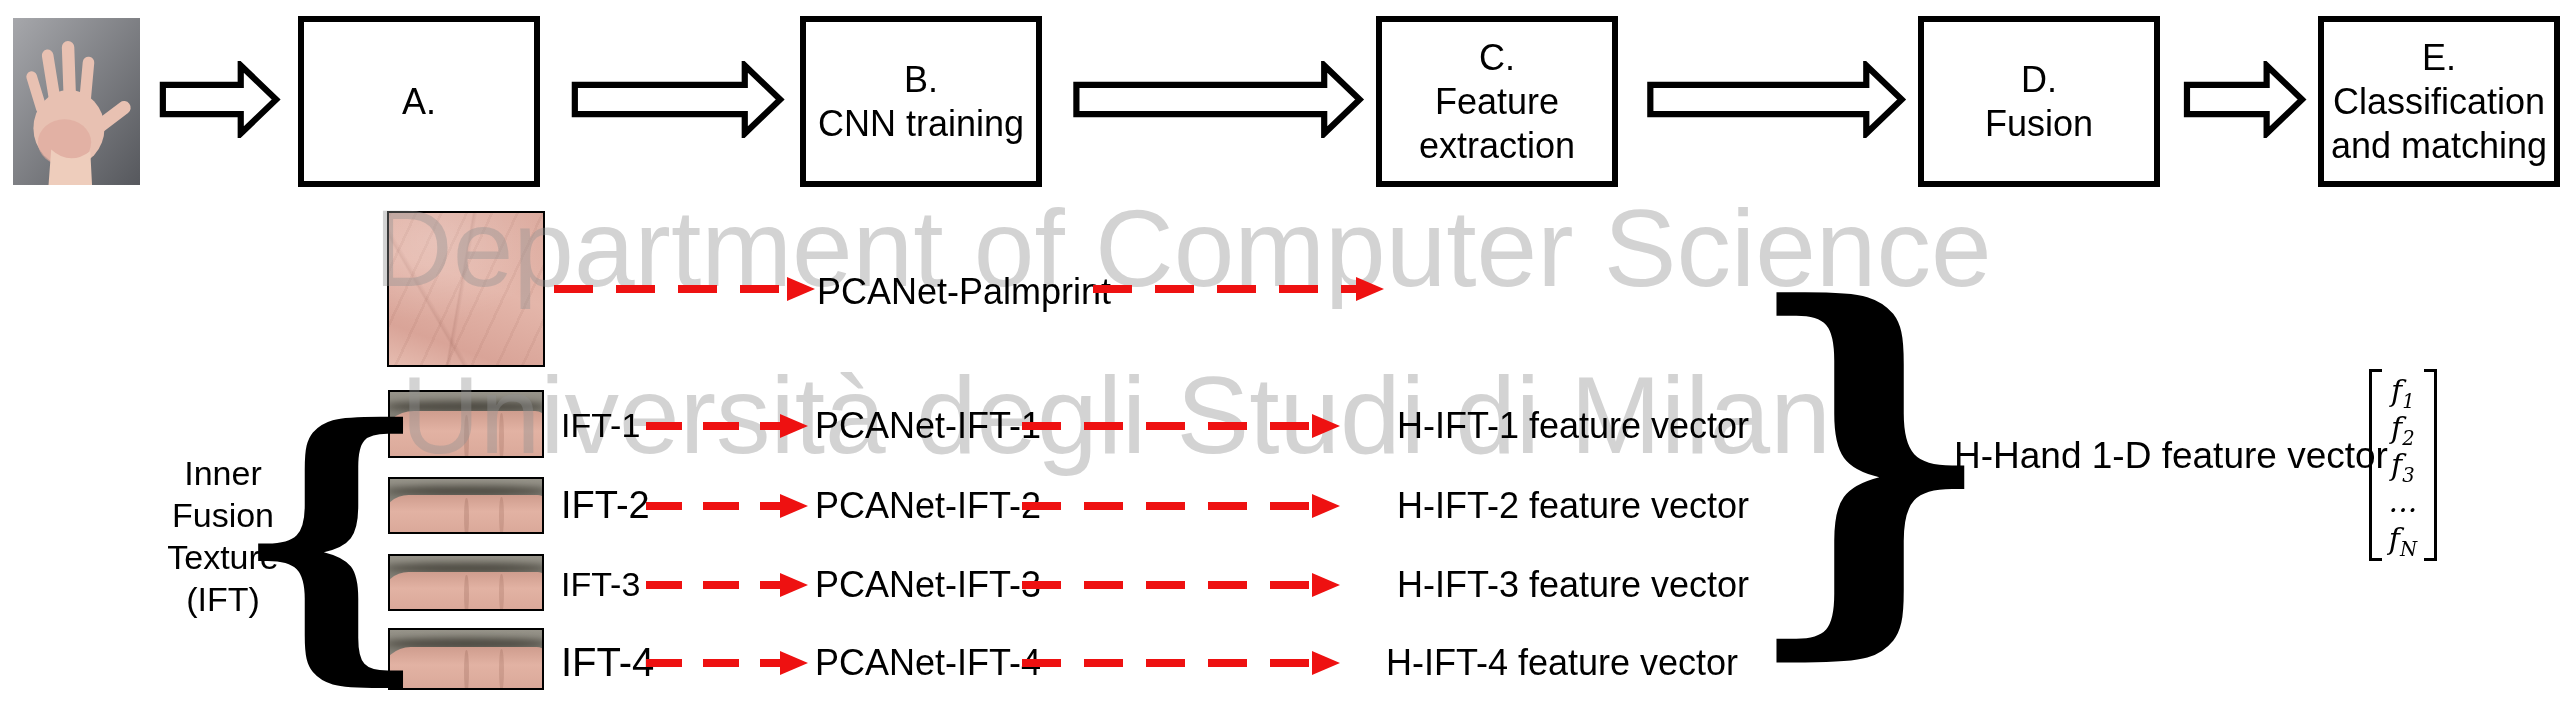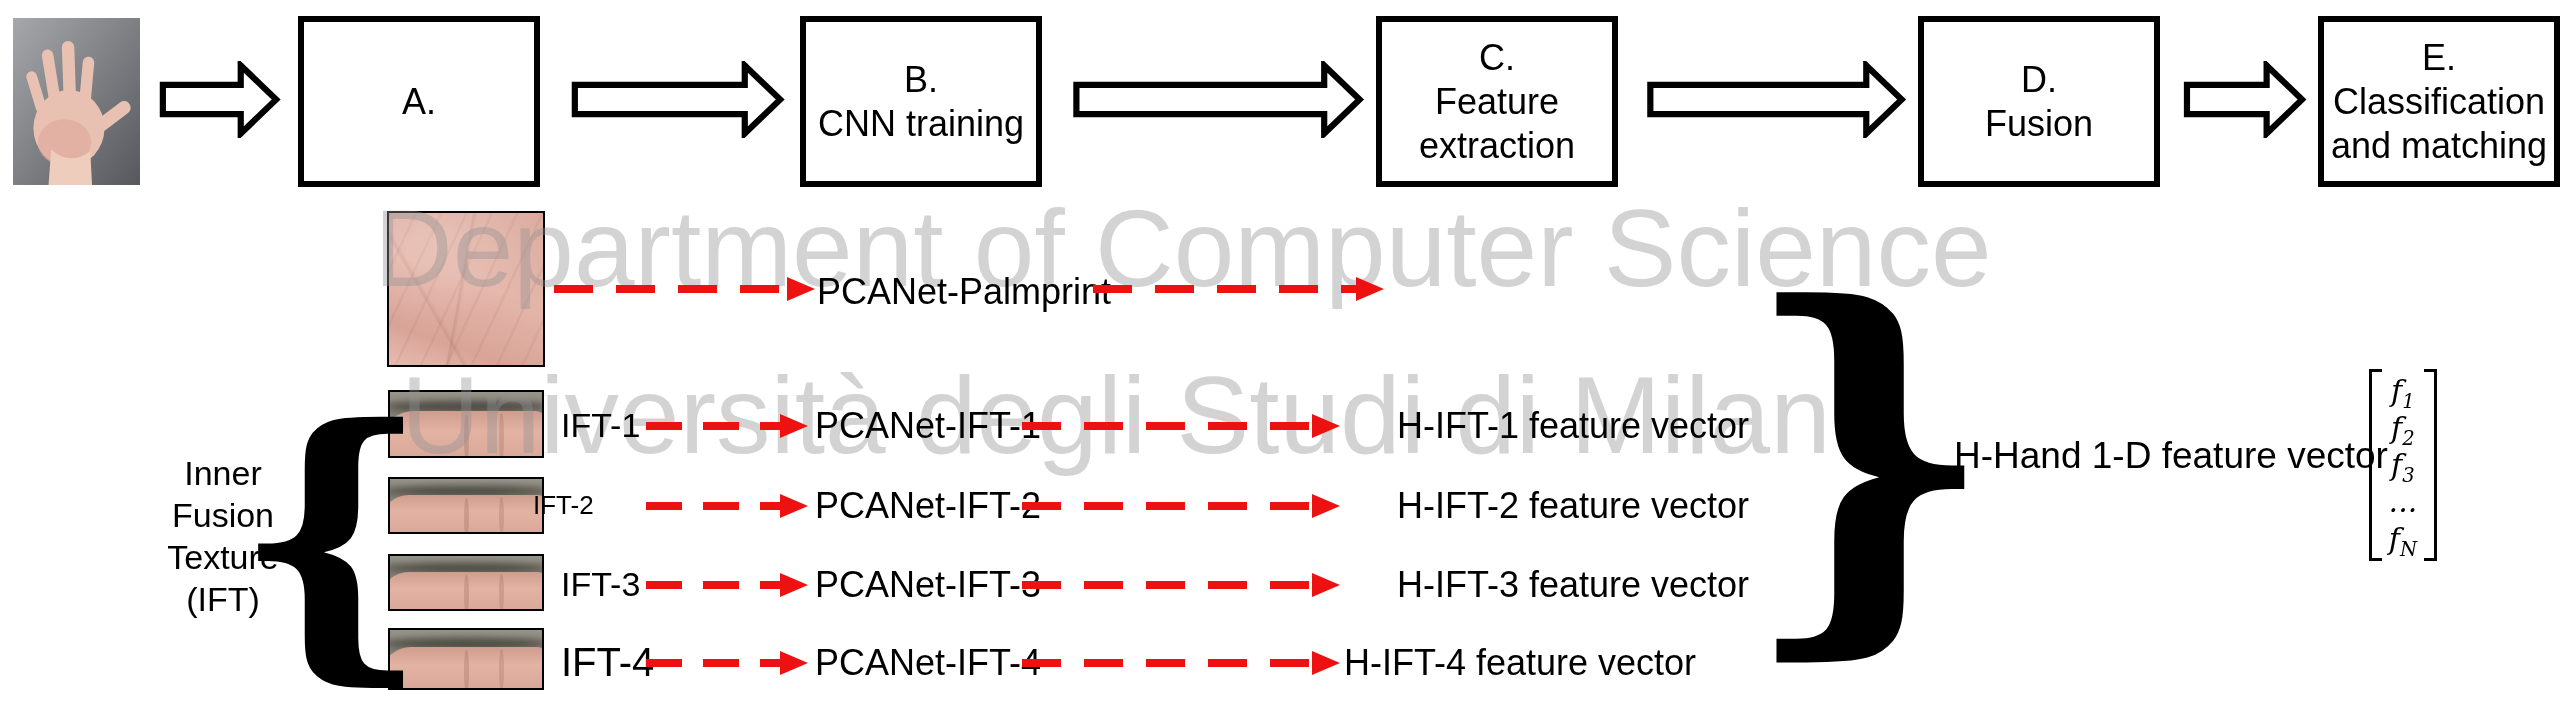--- a/index.html
+++ b/index.html
@@ -188,21 +188,21 @@
   <div class="rarrow" style="left:1022px;top:413px;width:318px">
     <div class="rline"></div>
     <div class="rhead"></div>
   </div>
   <div class="rowtext" style="left:1397px;top:404px">H-IFT-1 feature vector</div>
 
   <div class="finger-img" style="top:477px;height:57px">
     <div class="fshadow"></div>
     <div class="fbody"></div>
   </div>
-  <div class="rowtext" style="left:533px;top:484px;font-size:26px">IFT-2</div>
+  <div class="rowtext" style="left:561px;top:484px;font-size:38px">IFT-2</div>
   <div class="rarrow" style="left:646px;top:493px;width:162px">
     <div class="rline short"></div>
     <div class="rhead"></div>
   </div>
   <div class="rowtext" style="left:815px;top:484px">PCANet-IFT-2</div>
   <div class="rarrow" style="left:1022px;top:493px;width:318px">
     <div class="rline"></div>
     <div class="rhead"></div>
   </div>
   <div class="rowtext" style="left:1397px;top:484px">H-IFT-2 feature vector</div>
@@ -230,21 +230,21 @@
   <div class="rowtext" style="left:561px;top:641px;font-size:40px">IFT-4</div>
   <div class="rarrow" style="left:646px;top:650px;width:162px">
     <div class="rline short"></div>
     <div class="rhead"></div>
   </div>
   <div class="rowtext" style="left:815px;top:641px">PCANet-IFT-4</div>
   <div class="rarrow" style="left:1022px;top:650px;width:318px">
     <div class="rline"></div>
     <div class="rhead"></div>
   </div>
-  <div class="rowtext" style="left:1344px;top:641px">H-IFT-4 feature vector</div>
+  <div class="rowtext" style="left:1386px;top:641px">H-IFT-4 feature vector</div>
 
   <div class="brace brace-right">}</div>
   <div class="fuse-label">H-Hand 1-D feature vector</div>
 
   <div class="vector">
     <div class="vbr vbr-left"></div>
     <div class="ventries">
       <span><span>f</span><sub>1</sub></span>
       <span><span>f</span><sub>2</sub></span>
       <span><span>f</span><sub>3</sub></span>

